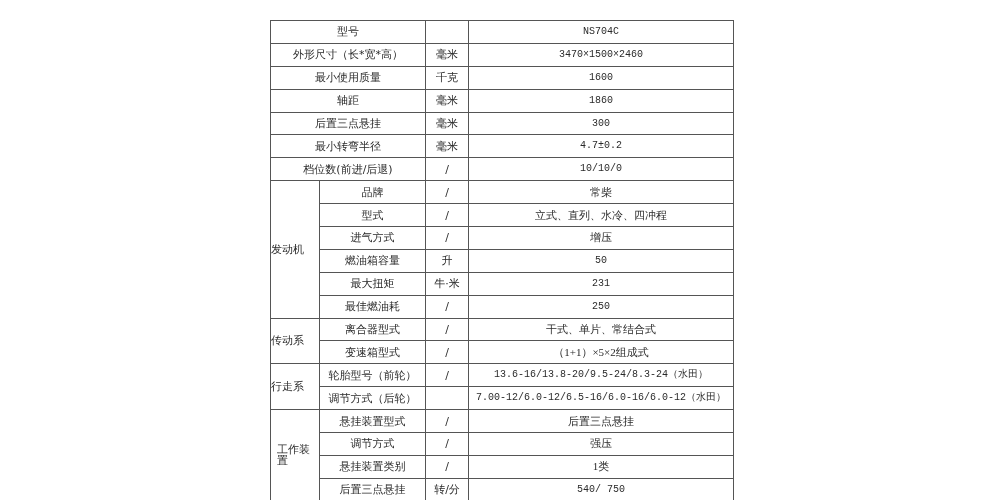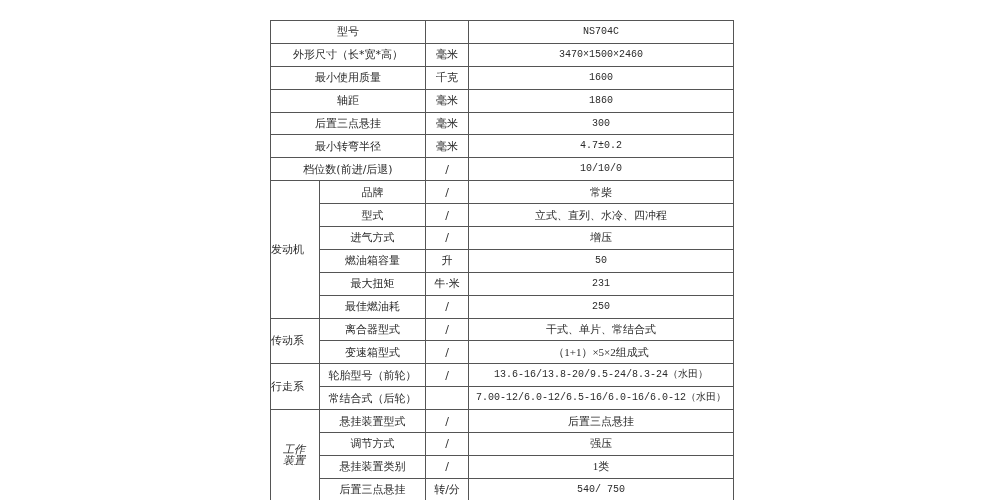--- a/index.html
+++ b/index.html
@@ -106,27 +106,27 @@
       <td class="val cjk">（1+1）×5×2组成式</td>
     </tr>
 
     <tr>
       <td class="cat" rowspan="2">行走系</td>
       <td class="item">轮胎型号（前轮）</td>
       <td class="unit">/</td>
       <td class="val">13.6-16/13.8-20/9.5-24/8.3-24（水田）</td>
     </tr>
     <tr>
-      <td class="item">常结合式（后轮）</td>
+      <td class="item">调节方式（后轮）</td>
       <td class="unit"></td>
       <td class="val">7.00-12/6.0-12/6.5-16/6.0-16/6.0-12（水田）</td>
     </tr>
 
     <tr>
-      <td class="cat" rowspan="4" style="white-space:normal;padding:0 12px;font-style:italic;">工作装置</td>
+      <td class="cat" rowspan="4" style="white-space:normal;padding:0 6px;">工作装置</td>
       <td class="item">悬挂装置型式</td>
       <td class="unit">/</td>
       <td class="val cjk">后置三点悬挂</td>
     </tr>
     <tr>
       <td class="item">调节方式</td>
       <td class="unit">/</td>
       <td class="val cjk">强压</td>
     </tr>
     <tr>

